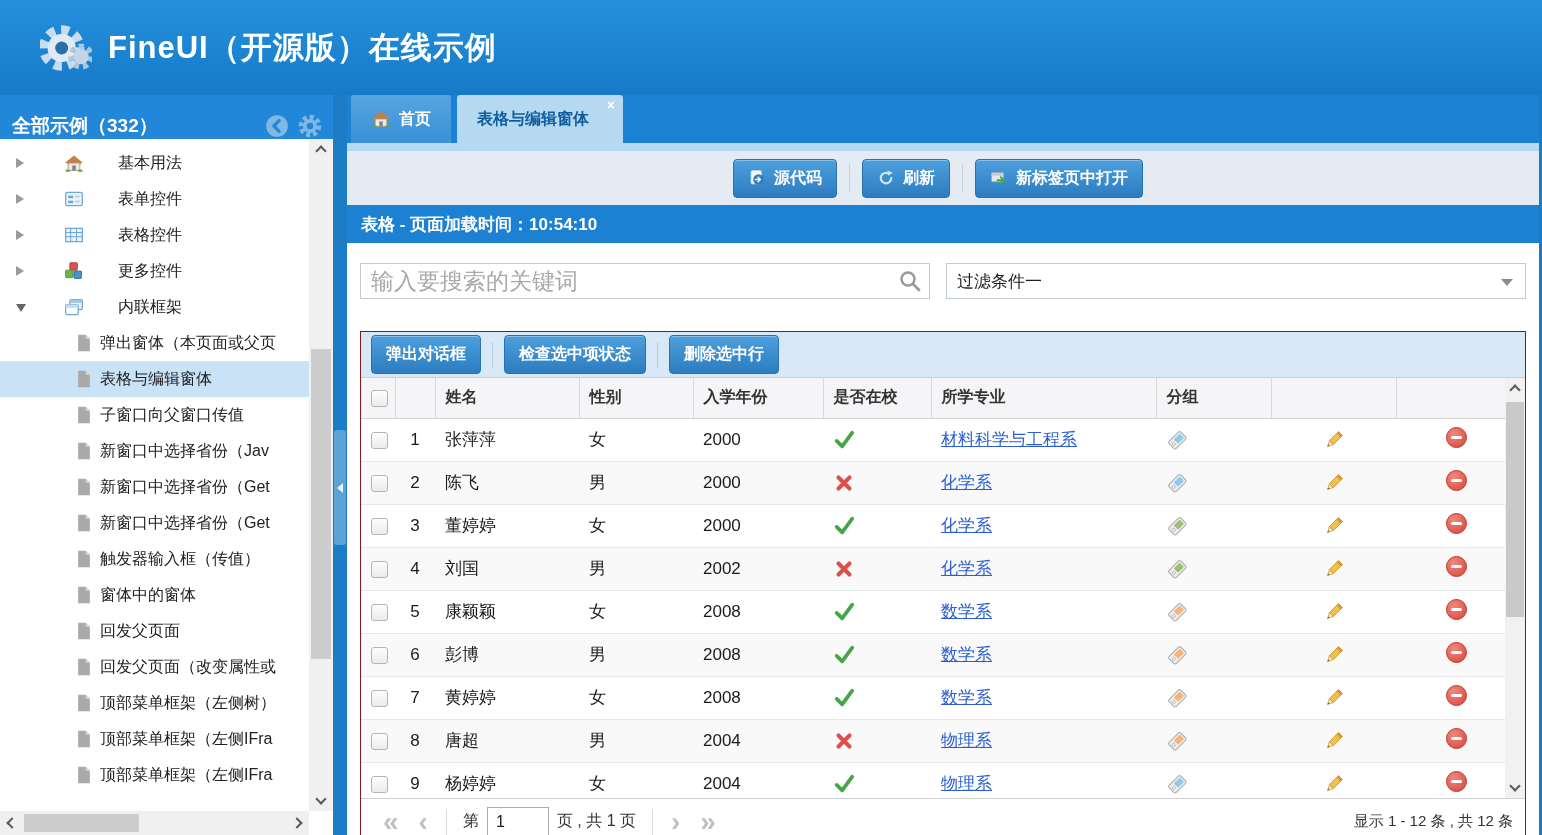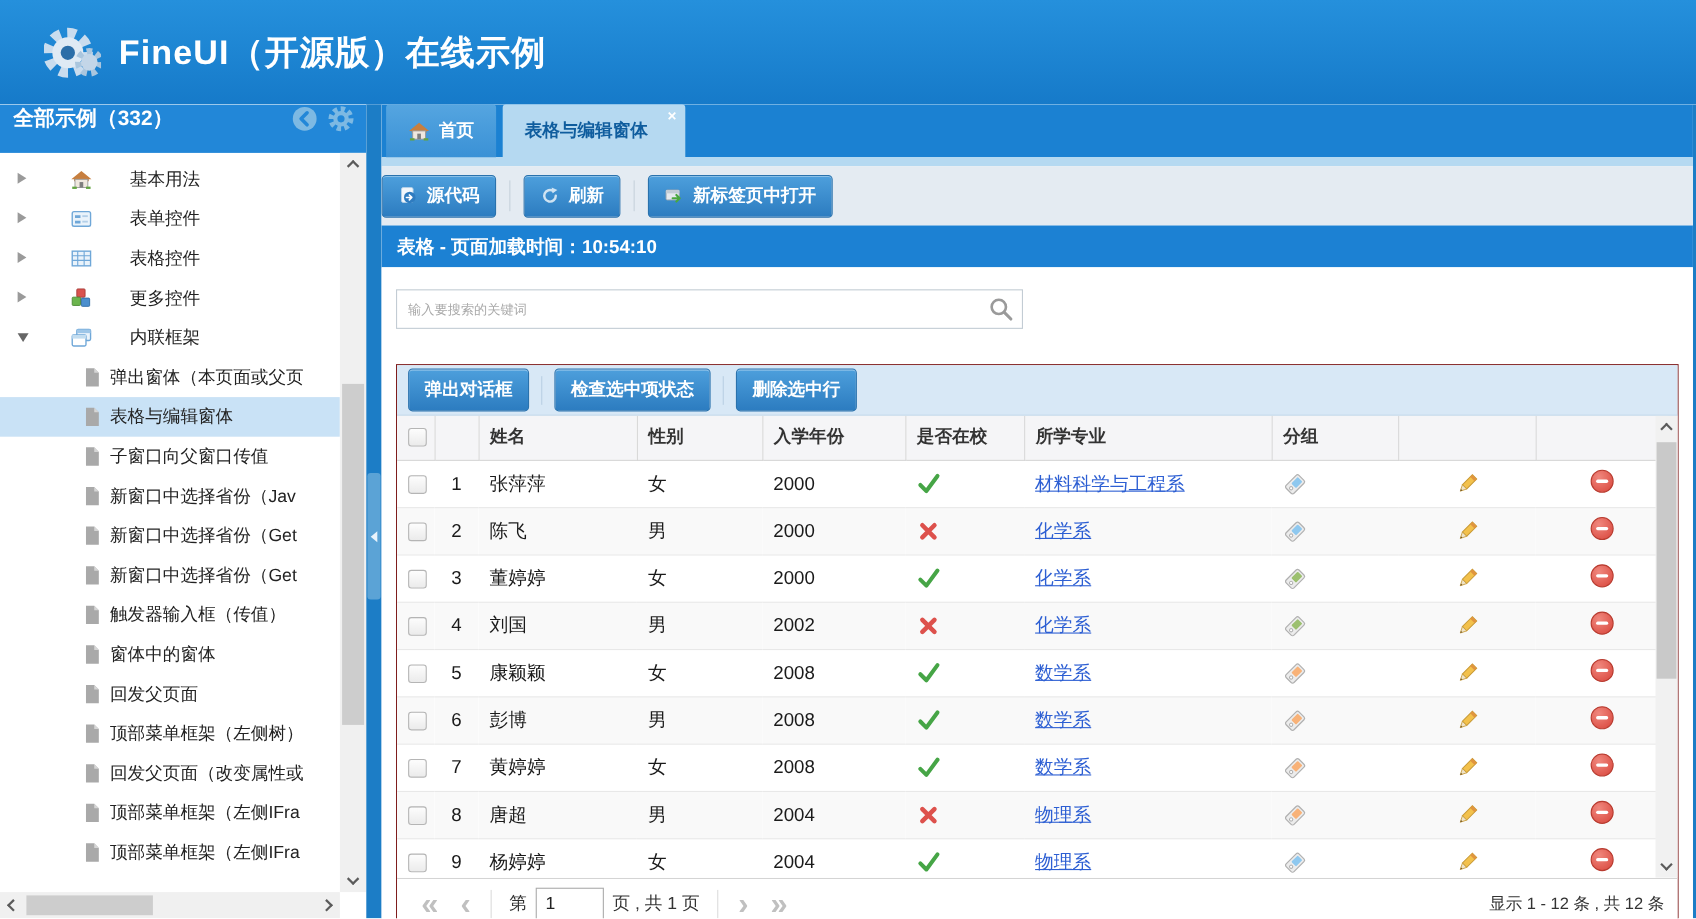--- a/index.html
+++ b/index.html
@@ -7,21 +7,21 @@
   .app { position:relative; width:1542px; height:835px; overflow:hidden; background:#fff; }
 
   
   .banner { position:absolute; left:0; top:0; width:1542px; height:95px;
     background:linear-gradient(#2590dc,#167ac9); display:flex; align-items:center; padding-left:40px; }
   .logo { width:52px; height:52px; }
   .banner-title { color:#fff; font-size:31px; font-weight:bold; margin-left:16px; letter-spacing:1px; }
 
   
   .sidebar { position:absolute; left:0; top:95px; width:333px; height:740px; background:#fff; overflow:hidden; }
-  .sb-header { height:44px; background:#2287d8; display:flex; align-items:flex-start; padding:0 10px 0 12px; }
+  .sb-header { height:44px; background:#2287d8; display:flex; align-items:flex-end; padding:0 10px 0 12px; }
   .sb-title { color:#fff; font-weight:bold; font-size:19px; flex:1; }
   .sb-ic { width:26px; height:26px; margin-left:7px; cursor:pointer; }
   .tree { position:absolute; left:0; top:44px; right:24px; bottom:24px; overflow:hidden; padding-top:6px; }
   .tree-item { height:36px; display:flex; align-items:center; font-size:16px; color:#222; white-space:nowrap; cursor:pointer; }
   .tree-item.selected { background:#c9e2f6; }
   .exp { width:16px; display:inline-block; flex:0 0 16px; }
   .exp i { display:inline-block; }
   .exp .tri-r { width:0; height:0; border-left:8px solid #9a9a9a; border-top:5px solid transparent; border-bottom:5px solid transparent; }
   .exp .tri-d { width:0; height:0; border-top:8px solid #666; border-left:5px solid transparent; border-right:5px solid transparent; }
   .ti-icon { width:20px; height:20px; margin:0 6px 0 4px; flex:0 0 20px; }
@@ -46,34 +46,34 @@
 
   
   .main { position:absolute; left:347px; top:95px; width:1195px; height:740px; background:#fff; border-right:3px solid #1c7dc6; }
   .tabbar { height:48px; background:#1b81d2; display:flex; align-items:flex-start; }
   .tab { height:48px; display:flex; align-items:center; padding:0 20px; font-size:16px; font-weight:bold; cursor:pointer; }
   .tab-home { background:linear-gradient(#55a5e0,#3a91d6); color:#fff; margin-left:4px; border-radius:3px 3px 0 0; }
   .tab-home svg { width:20px; height:20px; margin-right:8px; }
   .tab-active { position:relative; background:#b5d9f1; color:#0f5d9e; margin-left:6px; padding-right:34px; border-radius:3px 3px 0 0; }
   .tab-close { position:absolute; top:3px; right:8px; color:#fff; font-size:14px; font-weight:bold; line-height:14px; cursor:pointer; }
   .tabstrip { height:8px; background:#b5d9f1; }
-  .toolbar { height:54px; background:#e4ebf2; display:flex; align-items:center; justify-content:flex-start; padding-right:10px; }
+  .toolbar { height:54px; background:#e4ebf2; display:flex; align-items:center; justify-content:center; padding-right:10px; }
   .tb-sep { width:1px; height:28px; background:#c6d2dc; margin:0 12px; }
   .btn { display:inline-flex; align-items:center; gap:8px; border:1px solid #2a72ad; border-radius:4px;
     background:linear-gradient(#4d9fdc,#2c7cc0); box-shadow:inset 0 1px 0 rgba(255,255,255,.35);
     color:#fff; font-weight:bold; font-size:16px; padding:8px 14px; cursor:pointer; font-family:inherit; }
   .btn svg { width:18px; height:18px; }
 
   .panel-title { height:38px; background:#1c81d3; color:#fff; font-weight:bold; font-size:17px;
     display:flex; align-items:center; padding-left:14px; }
 
   .content { position:relative; height:594px; padding:20px 13px 0 13px; background:#fff; }
   .search-row { display:flex; gap:16px; }
   .search-box { position:relative; width:570px; }
-  .search-input { width:100%; height:36px; border:1px solid #c3ccd4; padding:0 52px 0 10px; font-size:12px; color:#222; font-family:inherit; }
+  .search-input { width:100%; height:36px; border:1px solid #c3ccd4; padding:0 52px 0 10px; font-size:23px; color:#222; font-family:inherit; }
   .search-input::placeholder { color:#a9a9a9; }
   .search-ic { position:absolute; right:8px; top:6px; width:24px; height:24px; cursor:pointer; }
   .filter-select { position:relative; flex:1; height:36px; border:1px solid #c3ccd4; background:#fff;
     font-size:17px; color:#222; display:flex; align-items:center; padding-left:10px; cursor:pointer; }
   .filter-arrow { position:absolute; right:12px; top:15px; width:0; height:0;
     border-left:6px solid transparent; border-right:6px solid transparent; border-top:7px solid #8c8c8c; }
 
   
   .grid { margin-top:32px; border:1px solid #7f1d1d; }
   .grid-toolbar { height:46px; background:#d8e8f6; border-bottom:1px solid #bdd4e6; display:flex; align-items:center; padding-left:10px; }
@@ -315,27 +315,27 @@
       <div class="tree-item lvl1">
         <svg class="ti-icon">
             <use href="#sym-file"></use>
           </svg>
         <span>回发父页面</span>
       </div>
       <div class="tree-item lvl1">
         <svg class="ti-icon">
             <use href="#sym-file"></use>
           </svg>
+        <span>回发父页面（改变属性或</span>
+      </div>
+      <div class="tree-item lvl1">
+        <svg class="ti-icon">
+            <use href="#sym-file"></use>
+          </svg>
         <span>顶部菜单框架（左侧树）</span>
-      </div>
-      <div class="tree-item lvl1">
-        <svg class="ti-icon">
-            <use href="#sym-file"></use>
-          </svg>
-        <span>回发父页面（改变属性或</span>
       </div>
       <div class="tree-item lvl1">
         <svg class="ti-icon">
             <use href="#sym-file"></use>
           </svg>
         <span>顶部菜单框架（左侧IFra</span>
       </div>
       <div class="tree-item lvl1">
         <svg class="ti-icon">
             <use href="#sym-file"></use>
@@ -411,20 +411,24 @@
 
     <div class="panel-title">表格 - 页面加载时间：10:54:10</div>
 
     <div class="content">
       <div class="search-row">
         <div class="search-box">
           <input class="search-input" placeholder="输入要搜索的关键词" style="">
           <svg class="search-ic">
               <use href="#sym-magnifier"></use>
             </svg>
+        </div>
+        <div class="filter-select">
+          <span>过滤条件一</span>
+          <i class="filter-arrow"></i>
         </div>
       </div>
 
       <div class="grid">
         <div class="grid-toolbar">
           <button class="btn">弹出对话框</button>
           <div class="gt-sep"></div>
           <button class="btn">检查选中项状态</button>
           <div class="gt-sep"></div>
           <button class="btn">删除选中行</button>

